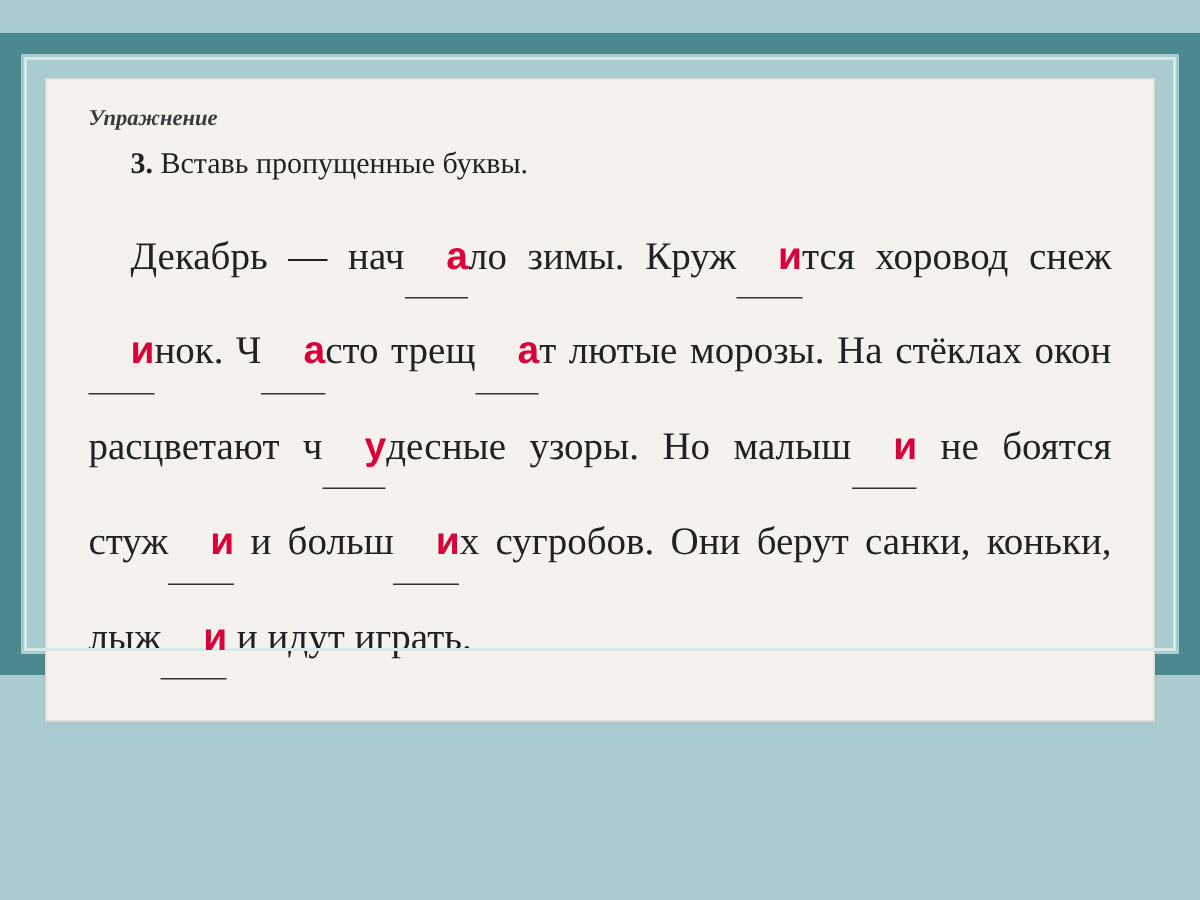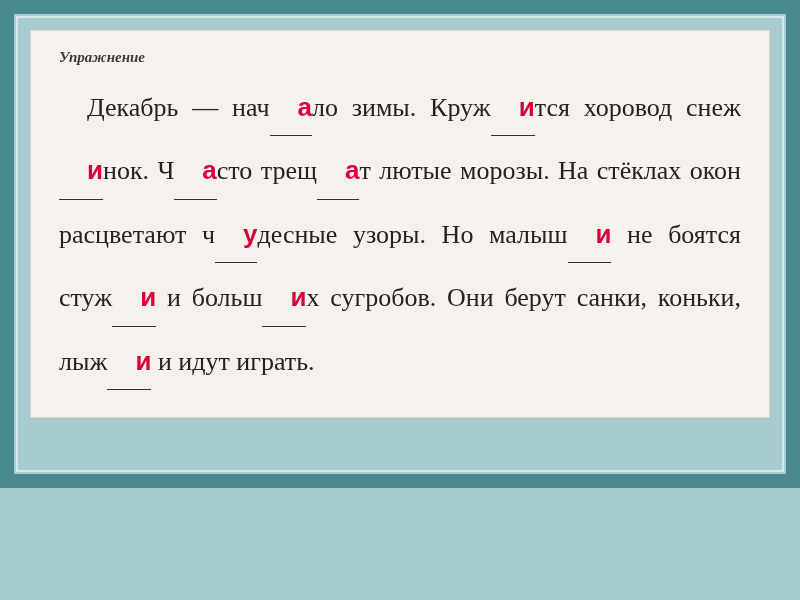--- a/index.html
+++ b/index.html
@@ -11,24 +11,25 @@
       width: 800px;
       height: 600px;
       background: #a8cccf;
       display: flex;
       align-items: flex-start;
       justify-content: center;
       font-family: Georgia, 'Times New Roman', serif;
     }
     .outer-frame {
       width: 800px;
-      height: 488px;
+      height: 428px;
       border: 14px solid #4a8a8f;
       background: #a8cccf;
       position: relative;
+      margin-top: 22px;
     }
     .inner-border {
       position: absolute;
       inset: 2px;
       border: 2px solid #d5e8ea;
       pointer-events: none;
     }
     .content-area {
       padding: 16px;
     }
@@ -84,18 +85,22 @@
     }
   </style>
 </head>
 <body>
 
 <div class="outer-frame">
   <div class="inner-border"></div>
   <div class="content-area">
     <div class="paper">
       <div class="exercise-label">Упражнение</div>
+      <div class="task-line">
+        <span class="task-num">3.</span>
+        <span>Вставь пропущенные буквы.</span>
+      </div>
       <div class="body-text">
         <span>Декабрь — нач</span><span class="blank"><span class="fill">а</span></span><span>ло зимы. Круж</span><span class="blank"><span class="fill">и</span></span><span>тся хоровод снеж</span><span class="blank"><span class="fill">и</span></span><span>нок. Ч</span><span class="blank"><span class="fill">а</span></span><span>сто трещ</span><span class="blank"><span class="fill">а</span></span><span>т лютые морозы. На стёклах окон расцветают ч</span><span class="blank"><span class="fill">у</span></span><span>десные узоры. Но ма­лыш</span><span class="blank"><span class="fill">и</span></span><span> не боятся стуж</span><span class="blank"><span class="fill">и</span></span><span> и больш</span><span class="blank"><span class="fill">и</span></span><span>х сугробов. Они берут санки, коньки, лыж</span><span class="blank"><span class="fill">и</span></span><span> и идут играть.</span>
       </div>
     </div>
   </div>
 </div>
 
 </body></html>

